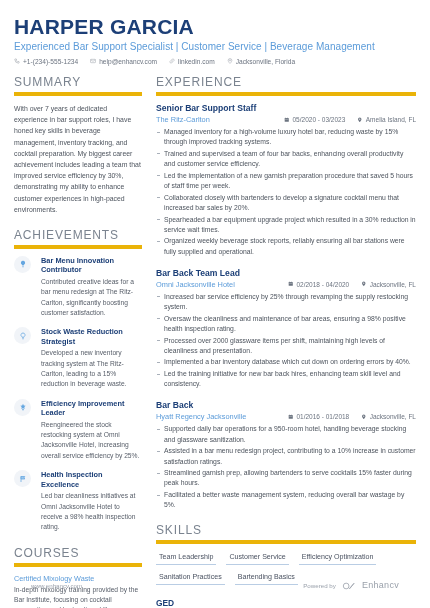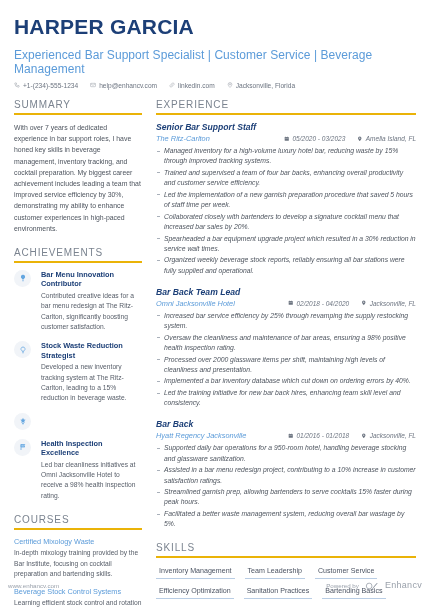--- a/index.html
+++ b/index.html
@@ -11,38 +11,38 @@
   }
   .page { width: 430px; height: 608px; position: relative; padding: 0; overflow: hidden; }
 
   
   .header { padding: 16px 14px 0 14px; }
   .name {
     font-size: 21px; font-weight: 700; letter-spacing: .2px;
     color: #1c3f77; line-height: 1.05;
   }
   .headline {
-    font-size: 12px; color: #5b9bd9; margin-top: 10px; letter-spacing: .05px;
+    font-size: 10px; color: #5b9bd9; margin-top: 3px; letter-spacing: .05px;
   }
   .contact-row {
     display: flex; align-items: center; gap: 12px;
     margin-top: 6px; font-size: 6.6px; color: #6c7480;
   }
   .contact-item { display: flex; align-items: center; gap: 3px; white-space: nowrap; }
   .contact-item svg { flex: none; opacity: .62; }
 
   
   .cols { display: flex; padding: 10px 14px 0 14px; gap: 14px; }
   .left { width: 128px; flex: none; }
   .right { flex: 1; }
 
   .sec-title {
-    font-size: 10px; letter-spacing: .85px; color: #7a838f;
+    font-size: 12px; letter-spacing: .85px; color: #7a838f;
     text-transform: uppercase; padding-bottom: 3px;
-    border-bottom: 2px solid #eab308; margin-bottom: 7px;
+    border-bottom: 4px solid #eab308; margin-bottom: 7px;
   }
   .sec + .sec { margin-top: 13px; }
 
   .summary-text { font-size: 6.9px; line-height: 1.62; color: #4d545e; }
 
   
   .ach { display: flex; gap: 10px; margin-bottom: 9px; }
   .ach:last-child { margin-bottom: 0; }
   .ach-ico {
     width: 17px; height: 17px; flex: none; border-radius: 50%;
@@ -55,21 +55,21 @@
   }
   .ach-desc { font-size: 6.7px; line-height: 1.55; color: #565d68; }
 
   
   .course { margin-bottom: 8px; }
   .course:last-child { margin-bottom: 0; }
   .course-title { font-size: 7.3px; color: #5b9bd9; font-weight: 400; margin-bottom: 2px; }
   .course-desc { font-size: 6.7px; line-height: 1.55; color: #565d68; }
 
   
-  .job { margin-bottom: 11px; font-style: italic; }
+  .job { margin-bottom: 11px; }
   .job:last-child { margin-bottom: 0; }
   .job-title { font-size: 8.6px; font-weight: 700; color: #1c3f77; margin-bottom: 2px; }
   .job-meta { display: flex; margin-bottom: 3px; }
   .job-company { font-size: 7.4px; color: #5b9bd9; flex: 1; }
   .meta-chip {
     display: flex; align-items: center; gap: 3px;
     font-size: 6.5px; color: #6c7480; white-space: nowrap;
   }
   .meta-chip + .meta-chip { margin-left: 12px; }
   .meta-chip svg { flex: none; }
@@ -89,21 +89,21 @@
     font-size: 7.1px; color: #4a5261; padding: 2px 3px 3px 3px;
     border-bottom: 1px solid #b9cde4;
   }
 
   
   .edu-deg { font-size: 8.4px; font-weight: 700; color: #1c3f77; margin-bottom: 2px; }
 
   
   .footer {
     position: absolute; left: 0; right: 0; bottom: 14px;
-    padding: 0 8px; display: flex; align-items: center; justify-content: space-between;
+    padding: 0 31px; display: flex; align-items: center; justify-content: space-between;
   }
   .footer-url { font-size: 6.2px; color: #9aa1ab; }
   .footer-right { display: flex; align-items: center; gap: 6px; }
   .powered { font-size: 6.2px; color: #9aa1ab; }
   .brand { font-size: 9px; color: #9aa1ab; letter-spacing: .3px; }
 </style>
 </head>
 <body>
 
 <div class="page">
@@ -195,20 +195,24 @@
         </div>
 
         <div class="ach">
           <div class="ach-ico">
             <svg width="8" height="8" viewBox="0 0 16 16" fill="#64a6e0">
               <path d="M8 1.6 9.6 5l3.7.5-2.7 2.6.7 3.7L8 10.1l-3.3 1.7.7-3.7L2.7 5.5 6.4 5z"></path>
               <rect x="6" y="11.4" width="1.4" height="3.2"></rect>
               <rect x="8.6" y="11.4" width="1.4" height="3.2"></rect>
             </svg>
           </div>
+          <div class="ach-body">
+            <div class="ach-title">Efficiency Improvement Leader</div>
+            <div class="ach-desc">Reengineered the stock restocking system at Omni Jacksonville Hotel, increasing overall service efficiency by 25%.</div>
+          </div>
         </div>
 
         <div class="ach">
           <div class="ach-ico">
             <svg width="8" height="8" viewBox="0 0 16 16" fill="none" stroke="#64a6e0" stroke-width="1.5">
               <path d="M4 14V2.5"></path>
               <path d="M4 3h7.5l-1.4 2.6L11.5 8H4z" fill="#9cc8ee" stroke="#64a6e0"></path>
             </svg>
           </div>
           <div class="ach-body">
@@ -337,21 +341,20 @@
             <li>Assisted in a bar menu redesign project, contributing to a 10% increase in customer satisfaction ratings.</li>
             <li>Streamlined garnish prep, allowing bartenders to serve cocktails 15% faster during peak hours.</li>
             <li>Facilitated a better waste management system, reducing overall bar wastage by 5%.</li>
           </ul>
         </div>
       </div>
 
       <div class="sec">
         <div class="sec-title">SKILLS</div>
         <div class="skills">
-          <div class="skill">Inventory Management</div>
           <div class="skill">Team Leadership</div>
           <div class="skill">Customer Service</div>
           <div class="skill">Efficiency Optimization</div>
           <div class="skill">Sanitation Practices</div>
           <div class="skill">Bartending Basics</div>
         </div>
       </div>
 
       <div class="sec">
         <div class="job">

